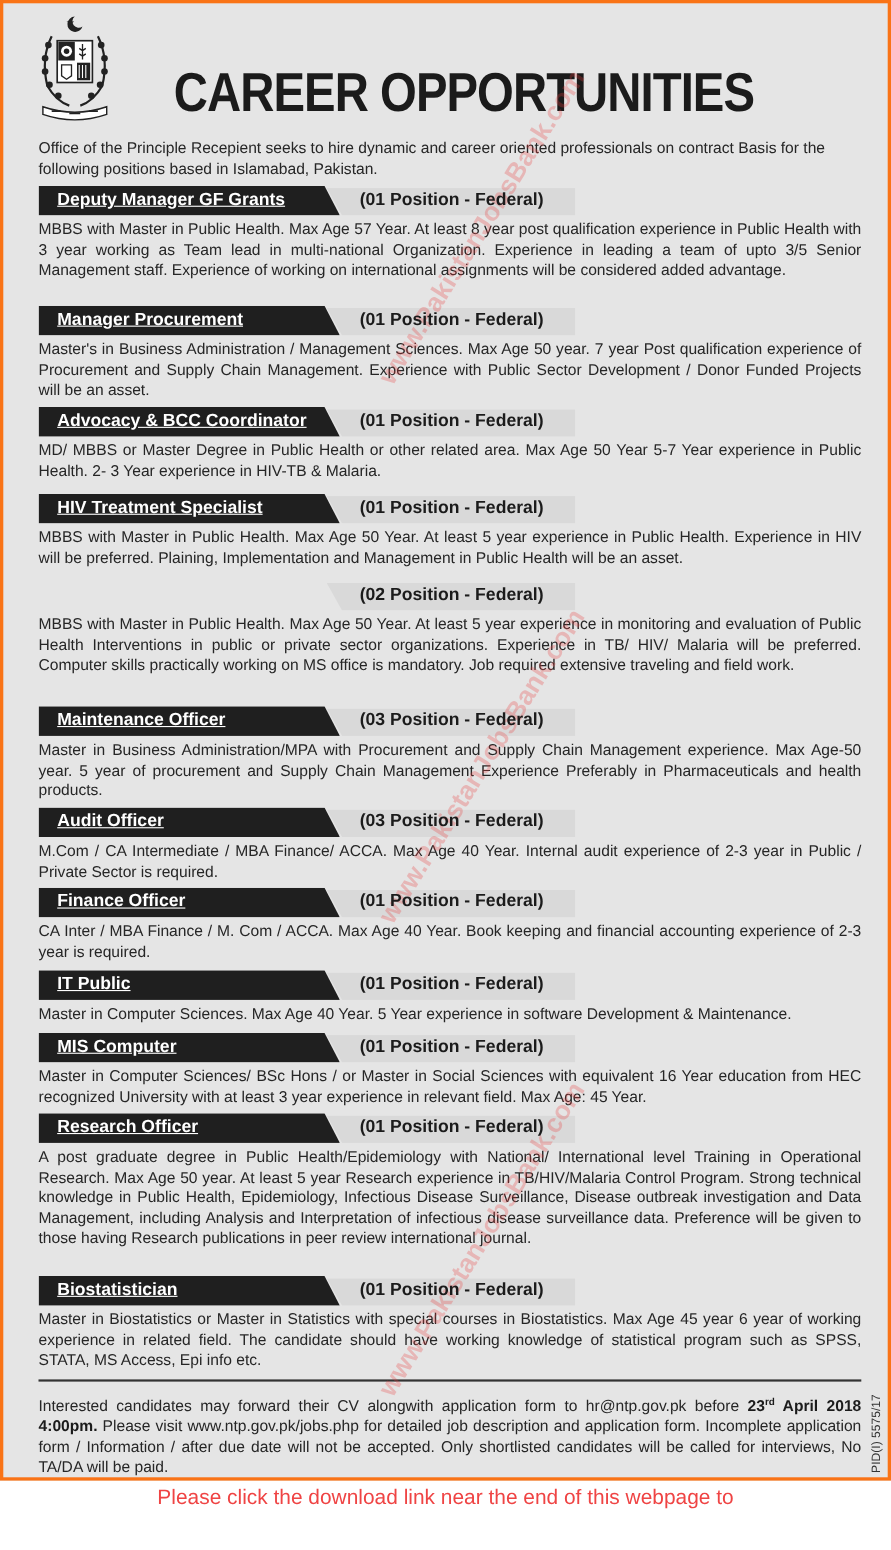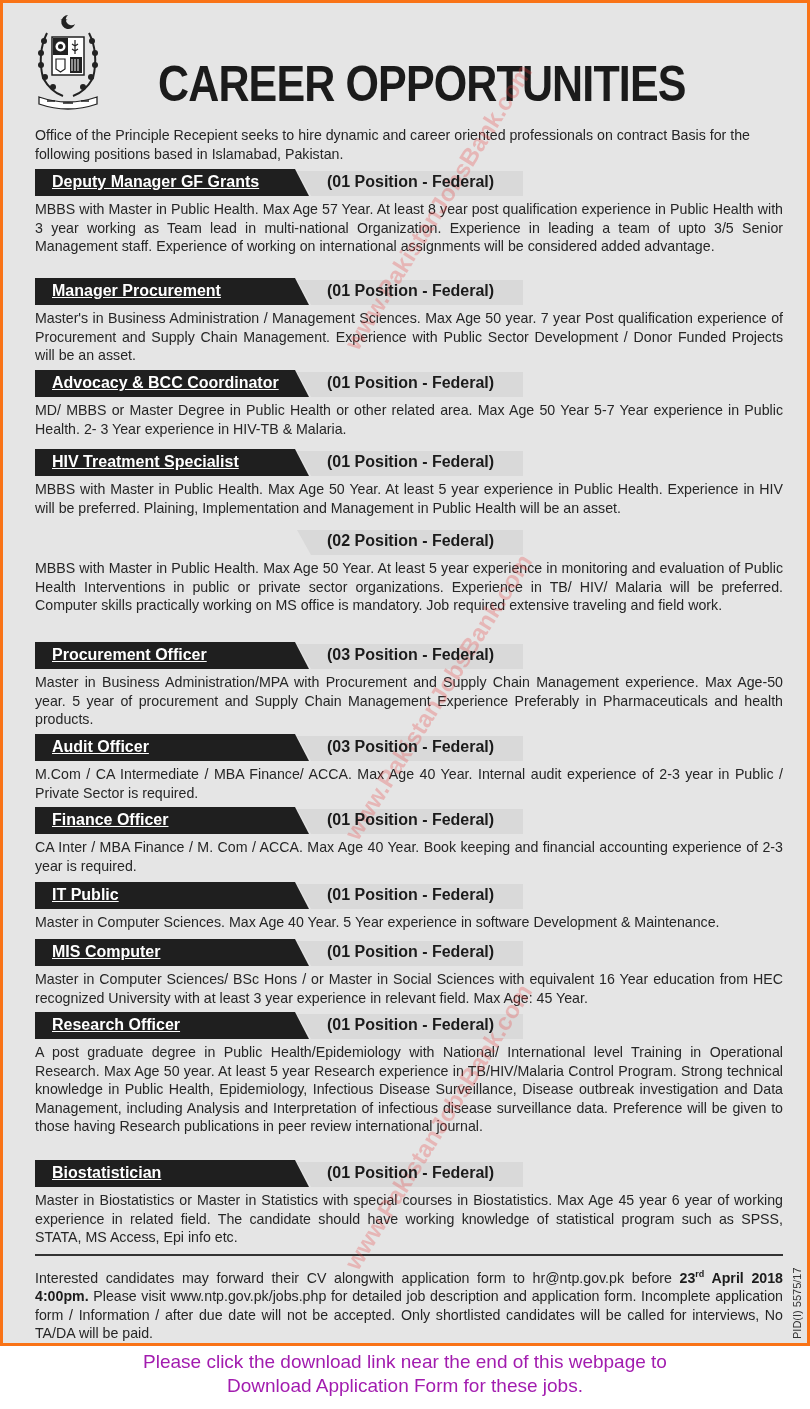--- a/index.html
+++ b/index.html
@@ -51,21 +51,21 @@
     color: #262626; text-align: justify;
   }
   .footer-text b { color: #1b1b1b; }
   .footer-text sup { font-size: 9px; }
   .pid {
     position: absolute; left: 788px; top: 1336px; font-size: 11px; color: #333;
     transform: rotate(-90deg); transform-origin: left top; white-space: nowrap;
   }
   .notice {
     position: absolute; left: 0; top: 1350px; width: 810px; text-align: center;
-    color: #a21caf; font-size: 19px; line-height: 24px; font-weight: normal;
+    color: #ef4444; font-size: 19px; line-height: 24px; font-weight: normal;
   }
   .watermark {
     position: absolute; color: rgba(235, 60, 60, 0.28); font-size: 24px; font-weight: bold;
     transform: rotate(-58deg); white-space: nowrap; pointer-events: none;
   }
 </style>
 </head>
 <body>
 
 <div class="frame">
@@ -151,21 +151,21 @@
     <div class="job-bar">
       <div class="pos-bar"></div>
       <span class="pos-text">(02 Position - Federal)</span>
     </div>
     <div class="job-desc">MBBS with Master in Public Health. Max Age 50 Year. At least 5 year experience in monitoring and evaluation of Public Health Interventions in public or private sector organizations. Experience in TB/ HIV/ Malaria will be preferred.  Computer skills practically working on MS office is mandatory. Job required extensive traveling and field work.</div>
   </div>
 
   <div class="job" style="top:639px">
     <div class="job-bar">
       <div class="title-bar">
-          <span class="title-text">Procurement Officer</span>
+          <span class="title-text">Maintenance Officer</span>
         </div>
       <div class="pos-bar"></div>
       <span class="pos-text">(03 Position - Federal)</span>
     </div>
     <div class="job-desc">Master in Business Administration/MPA with Procurement and Supply Chain Management experience. Max Age-50 year. 5 year of procurement and Supply Chain Management Experience Preferably in Pharmaceuticals and health products.</div>
   </div>
 
   <div class="job" style="top:731px">
     <div class="job-bar">
       <div class="title-bar">
@@ -238,14 +238,13 @@
 
   <div class="pid">PID(I) 5575/17</div>
 
   <div class="watermark" style="left:270px; top:190px;">www.PakistanJobsBank.com</div>
   <div class="watermark" style="left:270px; top:680px;">www.PakistanJobsBank.com</div>
   <div class="watermark" style="left:270px; top:1110px;">www.PakistanJobsBank.com</div>
 </div>
 
 <div class="notice">
   <div>Please click the download link near the end of this webpage to</div>
-  <div>Download Application Form for these jobs.</div>
 </div>
 
 </body></html>

